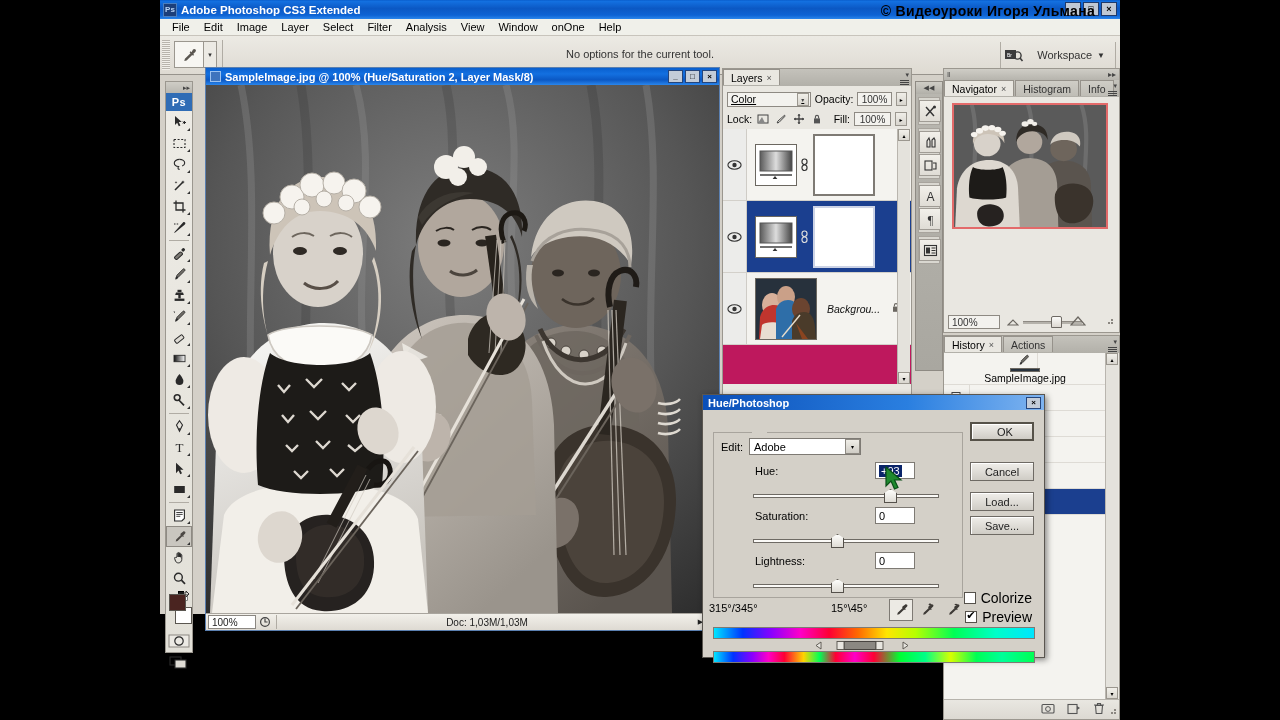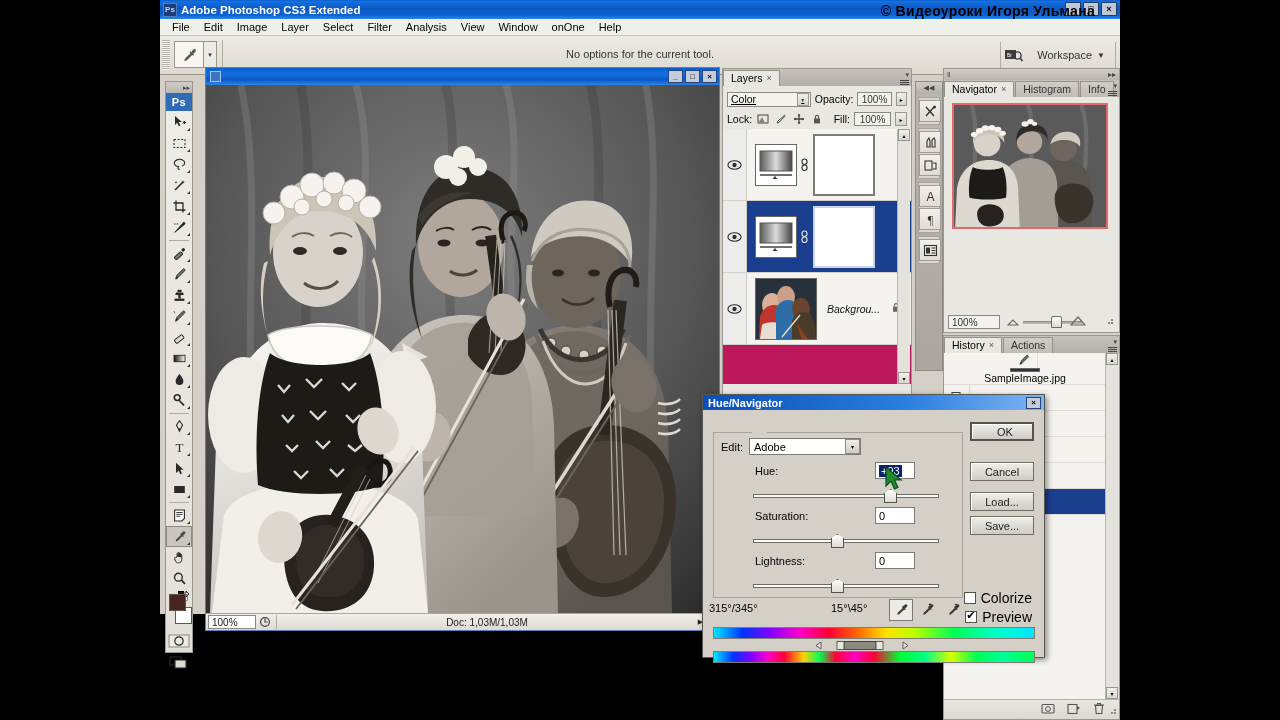--- a/index.html
+++ b/index.html
@@ -134,21 +134,21 @@
   .ds-ico { width:17px;height:14px;display:flex;align-items:center;justify-content:center; }
   .ds-sep { width:1px;height:14px;background:#b0aca4;margin:0 3px; }
   .ds-doc { flex:1; text-align:center; font-size:10px; }
   .ds-arrow { width:13px;height:14px;display:flex;align-items:center;justify-content:center;font-size:7px; }
   .ds-grip { width:12px;height:14px; }
 
   
   .panel { position:absolute; background:#e9e7e1; border:1px solid #9b978f; }
   .panel-grip { height:11px; background:linear-gradient(to bottom,#cfcdc6,#b6b4ad);
     display:flex; align-items:center; justify-content:space-between; padding:0 3px; font-size:8px; color:#444; }
-  .panel-tabs { height:17px; background:linear-gradient(to bottom,#c4c2bb,#b2b0a9); display:flex; align-items:center; position:relative; }
+  .panel-tabs { height:17px; background:linear-gradient(to bottom,#c4c2bb,#b2b0a9); display:flex; align-items:flex-start; position:relative; }
   .ptab { height:16px; padding:0 7px; display:flex; align-items:center; gap:4px;
     font-size:10.5px; background:linear-gradient(to bottom,#cfcdc6,#bfbdb6); border:1px solid #96928b; border-bottom:none;
     margin-right:1px; color:#333; }
   .ptab.active { background:#e9e7e1; color:#000; }
   .ptab .x { font-size:9px; color:#555; }
   .panel-menu { position:absolute; right:2px; bottom:1px; display:flex; flex-direction:column; gap:1px; align-items:flex-end; }
   .pm-line { width:9px; height:1px; background:#444; }
 
   
   .lp-row { display:flex; align-items:center; height:20px; padding:0 4px; gap:4px; font-size:10.5px; }
@@ -499,20 +499,21 @@
         <svg width="20" height="14" viewBox="0 0 20 14">
           <rect x="1" y="2" width="11" height="8" fill="none" stroke="#2a2a2a" stroke-width="1.1"></rect>
           <rect x="6" y="5" width="11" height="8" fill="#dedbd4" stroke="#2a2a2a" stroke-width="1.1"></rect>
         </svg>
       </div>
     </div>
 
     <div class="docwin">
       <div class="doc-title">
         <div class="dico"></div>
+        <span>SampleImage.jpg @ 100% (Hue/Saturation 2, Layer Mask/8)</span>
         <div class="doc-btns">
           <div class="doc-btn">_</div>
           <div class="doc-btn">□</div>
           <div class="doc-btn">×</div>
         </div>
       </div>
 
       <div class="doc-canvas">
         
         <svg width="513" height="528" viewBox="0 0 513 528" preserveAspectRatio="none">
@@ -1126,21 +1127,21 @@
               </g>
             </svg>
         </span>
       </div>
     </div>
 
   </div>
 
   <div class="hsdlg">
     <div class="hs-title">
-      <span>Hue/Navigator</span>
+      <span>Hue/Photoshop</span>
       <div class="hs-close">×</div>
     </div>
 
     <div class="hs-body">
       <div class="hs-group"></div>
 
       <div class="hs-editrow">
         <span class="hs-label">Edit:</span>
         <div class="hs-select">
           <span>Adobe</span>

